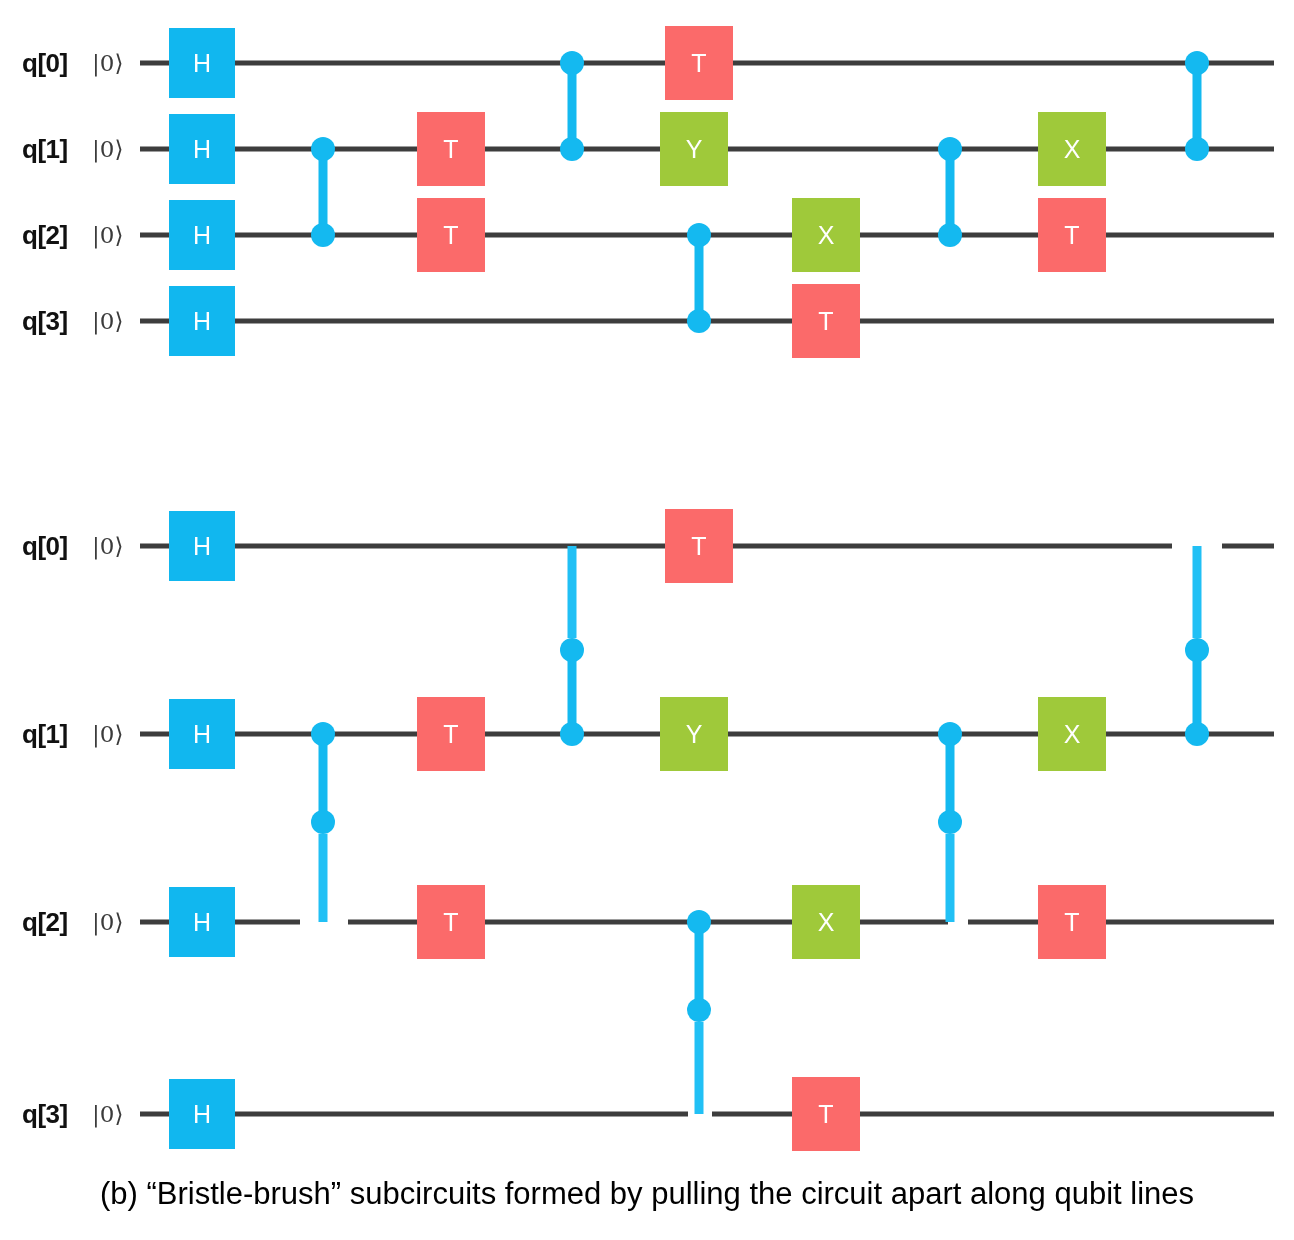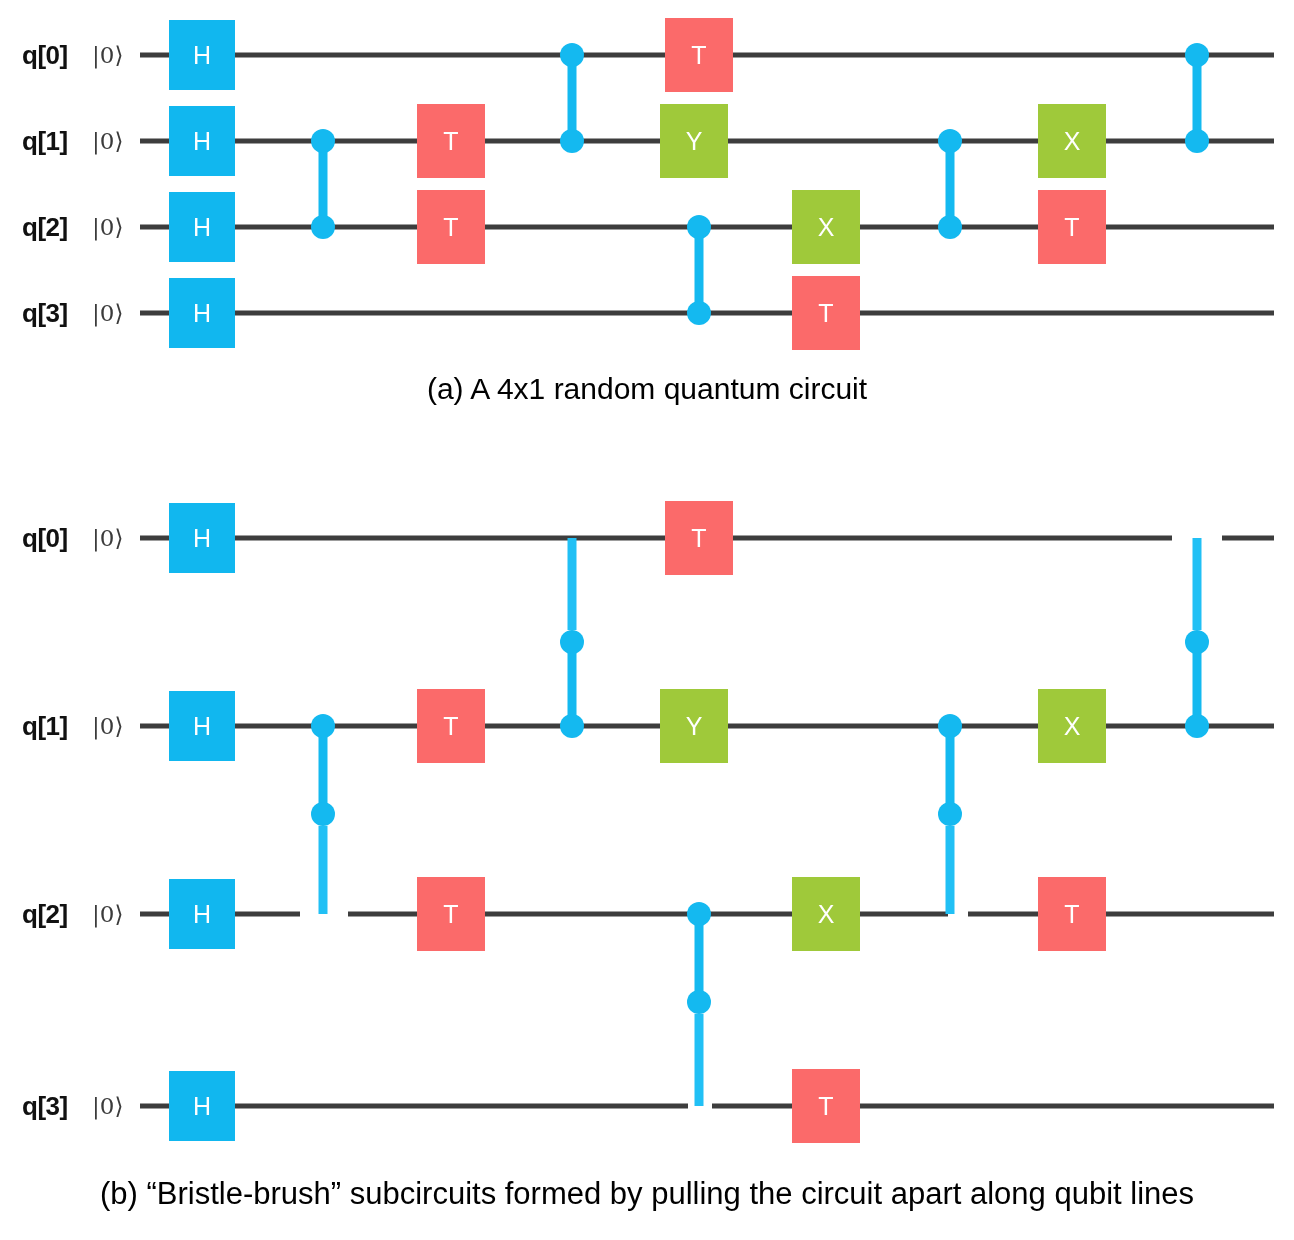--- a/index.html
+++ b/index.html
@@ -4,21 +4,21 @@
 <style>
   html,body{margin:0;padding:0;background:#ffffff;}
   body{
     width:1294px;height:1240px;
     font-family:"Liberation Sans","DejaVu Sans",sans-serif;
     position:relative;overflow:hidden;
   }
   .panel{position:absolute;left:0;width:1294px;}
   #panel-a{top:0;height:430px;}
   #panel-b{top:450px;height:790px;}
-  .stage{position:absolute;left:0;top:0;width:1268px;height:100%;}
+  .stage{position:absolute;left:0;top:8px;width:1268px;height:100%;}
 
   
   .qlabel{
     position:absolute;
     font-weight:bold;
     font-size:26px;
     color:#111111;
     letter-spacing:-0.5px;
     white-space:nowrap;
     transform:translateY(-50%);
@@ -125,21 +125,20 @@
       <div class="gate h" style="left: 202px; top: 313px; width: 66px; height: 70px;">H</div>
       <div class="gate t" style="left: 451px; top: 141px; width: 68px; height: 74px;">T</div>
       <div class="gate t" style="left: 451px; top: 227px; width: 68px; height: 74px;">T</div>
       <div class="gate t" style="left: 699px; top: 55px; width: 68px; height: 74px;">T</div>
       <div class="gate y" style="left: 694px; top: 141px; width: 68px; height: 74px;">Y</div>
       <div class="gate x" style="left: 826px; top: 227px; width: 68px; height: 74px;">X</div>
       <div class="gate t" style="left: 826px; top: 313px; width: 68px; height: 74px;">T</div>
       <div class="gate x" style="left: 1072px; top: 141px; width: 68px; height: 74px;">X</div>
       <div class="gate t" style="left: 1072px; top: 227px; width: 68px; height: 74px;">T</div>
     </div>
-  <div class="caption" id="caption-a">(a) A 4x1 random quantum circuit</div>
 </div>
 
 <div class="panel" id="panel-b">
   <div class="stage" id="stage-b">
       <div class="wire" style="left: 140px; top: 88px; width: 1032px;"></div>
       <div class="wire" style="left: 1222px; top: 88px; width: 52px;"></div>
       <div class="wire" style="left: 140px; top: 276px; width: 1134px;"></div>
       <div class="wire" style="left: 140px; top: 464px; width: 160px;"></div>
       <div class="wire" style="left: 348px; top: 464px; width: 600px;"></div>
       <div class="wire" style="left: 968px; top: 464px; width: 306px;"></div>

